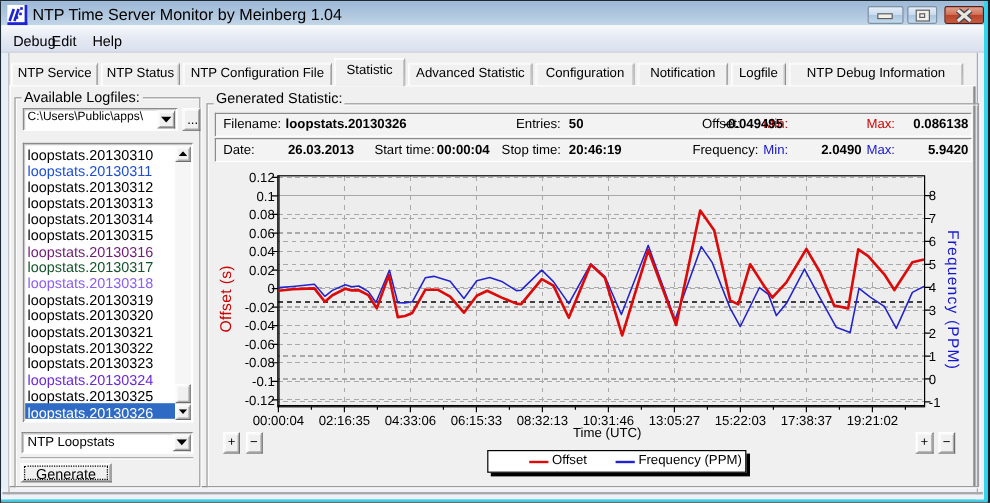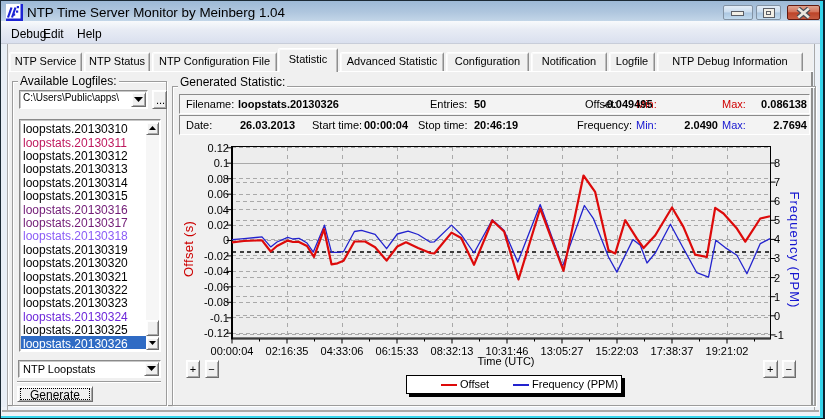--- a/index.html
+++ b/index.html
@@ -92,27 +92,27 @@
 <div class="a sunk" style="left:19px;top:90px;width:129px;height:19px;background:#fff;box-shadow:inset 1px 1px 0 #c7c7c7"></div>
 <div class="a" style="left:23px;top:92px;font-size:10px;line-height:11.5px;white-space:nowrap">C:\Users\Public\apps\</div>
 <div class="a btn3d" style="left:131px;top:92px;width:15px;height:15px"></div>
 <svg class="a" style="left:134px;top:97px" width="9" height="6">
     <path d="M0,0 h9 l-4.5,5 z" fill="#000"></path>
   </svg>
 <div class="a btn3d" style="left:152px;top:90px;width:15px;height:19px"></div>
 <div class="a t11" style="left:156px;top:95px">...</div>
 <div class="a sunk" style="left:19px;top:119px;width:142px;height:233px;background:#ffffff;box-shadow:inset 1px 1px 0 #c7c7c7"></div>
 <div class="a t12" style="left:23px;top:123.2px;color:#000">loopstats.20130310</div>
-<div class="a t12" style="left:23px;top:136.6px;color:#be185d">loopstats.20130311</div>
+<div class="a t12" style="left:23px;top:136.6px;color:#1d4ed8">loopstats.20130311</div>
 <div class="a t12" style="left:23px;top:150.0px;color:#000">loopstats.20130312</div>
 <div class="a t12" style="left:23px;top:163.4px;color:#000">loopstats.20130313</div>
 <div class="a t12" style="left:23px;top:176.8px;color:#000">loopstats.20130314</div>
 <div class="a t12" style="left:23px;top:190.2px;color:#000">loopstats.20130315</div>
 <div class="a t12" style="left:23px;top:203.6px;color:#701a75">loopstats.20130316</div>
-<div class="a t12" style="left:23px;top:217.0px;color:#701a75">loopstats.20130317</div>
+<div class="a t12" style="left:23px;top:217.0px;color:#14532d">loopstats.20130317</div>
 <div class="a t12" style="left:23px;top:230.4px;color:#8b5cf6">loopstats.20130318</div>
 <div class="a t12" style="left:23px;top:243.8px;color:#000">loopstats.20130319</div>
 <div class="a t12" style="left:23px;top:257.2px;color:#000">loopstats.20130320</div>
 <div class="a t12" style="left:23px;top:270.6px;color:#000">loopstats.20130321</div>
 <div class="a t12" style="left:23px;top:284.0px;color:#000">loopstats.20130322</div>
 <div class="a t12" style="left:23px;top:297.4px;color:#000">loopstats.20130323</div>
 <div class="a t12" style="left:23px;top:310.8px;color:#6d28d9">loopstats.20130324</div>
 <div class="a t12" style="left:23px;top:324.2px;color:#000">loopstats.20130325</div>
 <div class="a" style="left:21px;top:335.9px;width:125px;height:13.4px;background:#2f6bc4"></div>
 <div class="a t12" style="left:23px;top:337.6px;color:#fff">loopstats.20130326</div>
@@ -154,21 +154,21 @@
 <div class="a t11" style="left:186px;top:120px">Date:</div>
 <div class="a t11 b" style="left:240px;top:120px">26.03.2013</div>
 <div class="a t11" style="left:312px;top:120px">Start time:</div>
 <div class="a t11 b" style="left:364px;top:120px">00:00:04</div>
 <div class="a t11" style="left:418px;top:120px">Stop time:</div>
 <div class="a t11 b" style="left:474px;top:120px">20:46:19</div>
 <div class="a t11" style="left:577px;top:120px">Frequency:</div>
 <div class="a t11" style="left:636px;top:120px;color:#1515d0">Min:</div>
 <div class="a t11 b" style="left:598px;top:120px;width:120px;text-align:right">2.0490</div>
 <div class="a t11" style="left:722px;top:120px;color:#1515d0">Max:</div>
-<div class="a t11 b" style="left:687px;top:120px;width:120px;text-align:right">2.7694</div>
+<div class="a t11 b" style="left:687px;top:120px;width:120px;text-align:right">5.9420</div>
 <svg class="a" style="left:172px;top:138px" width="648" height="240" viewBox="172 138 648 240">
 <rect x="231.5" y="146.5" width="539" height="192.5" fill="#ededed"></rect>
 <path d="M232,147.8 H770 M232,163.2 H770 M232,178.7 H770 M232,194.2 H770 M232,209.6 H770 M232,225.1 H770 M232,240.5 H770 M232,255.9 H770 M232,271.4 H770 M232,286.9 H770 M232,302.3 H770 M232,317.8 H770 M232,333.2 H770" stroke="#a9a9a9" stroke-width="1" fill="none" stroke-dasharray="4 3" shape-rendering="crispEdges"></path>
 <path d="M232,163.0 H770 M232,182.1 H770 M232,201.2 H770 M232,220.3 H770 M232,239.4 H770 M232,258.5 H770 M232,277.6 H770 M232,296.7 H770 M232,315.8 H770 M232,334.9 H770" stroke="#a9a9a9" stroke-width="1" fill="none" stroke-dasharray="4 3" stroke-dashoffset="3" shape-rendering="crispEdges"></path>
 <path d="M287,147 V338 M342,147 V338 M397,147 V338 M452,147 V338 M507,147 V338 M562,147 V338 M617,147 V338 M672,147 V338 M727,147 V338" stroke="#a9a9a9" stroke-width="1" fill="none" stroke-dasharray="4 4" shape-rendering="crispEdges"></path>
 <path d="M232,251.5 H770" stroke="#3e3e3e" stroke-width="2" fill="none" stroke-dasharray="4 3.5" shape-rendering="crispEdges"></path>
 <rect x="231.5" y="146.5" width="539" height="192.5" fill="none" stroke="#000" stroke-width="1"></rect>
 <path d="M232.5,146.5 V339 M231.5,338 H770.5" stroke="#000" stroke-width="1" fill="none"></path>
 <path d="M226.5,147.8 H231.5 M226.5,163.2 H231.5 M226.5,178.7 H231.5 M226.5,194.2 H231.5 M226.5,209.6 H231.5 M226.5,225.1 H231.5 M226.5,240.5 H231.5 M226.5,255.9 H231.5 M226.5,271.4 H231.5 M226.5,286.9 H231.5 M226.5,302.3 H231.5 M226.5,317.8 H231.5 M226.5,333.2 H231.5 M770.5,163.0 H775.5 M770.5,182.1 H775.5 M770.5,201.2 H775.5 M770.5,220.3 H775.5 M770.5,239.4 H775.5 M770.5,258.5 H775.5 M770.5,277.6 H775.5 M770.5,296.7 H775.5 M770.5,315.8 H775.5 M770.5,334.9 H775.5 M232,339 V343.5 M287,339 V343.5 M342,339 V343.5 M397,339 V343.5 M452,339 V343.5 M507,339 V343.5 M562,339 V343.5 M617,339 V343.5 M672,339 V343.5 M727,339 V343.5 M259.5,339 V341.5 M314.5,339 V341.5 M369.5,339 V341.5 M424.5,339 V341.5 M479.5,339 V341.5 M534.5,339 V341.5 M589.5,339 V341.5 M644.5,339 V341.5 M699.5,339 V341.5 M754.5,339 V341.5" stroke="#000" stroke-width="1" fill="none"></path>
 <polyline points="232.0,239.7 244.0,238.7 256.0,237.5 262.0,236.9 270.7,246.9 277.0,242.0 287.7,237.3 293.0,239.0 299.0,238.3 307.0,243.0 313.3,252.1 324.5,225.2 331.5,252.3 337.5,252.4 343.6,251.5 354.4,231.5 361.5,230.3 375.1,234.3 386.6,248.7 397.3,234.0 408.1,231.2 418.1,234.5 430.3,242.2 434.3,241.8 451.5,225.1 461.2,234.7 474.0,253.0 492.3,219.8 504.1,230.4 517.8,262.1 540.2,204.5 562.5,266.4 584.4,205.5 593.4,218.6 608.5,257.0 616.9,272.1 632.9,239.6 640.3,245.3 647.0,263.0 655.3,253.0 670.4,224.2 681.7,245.3 696.8,272.7 708.5,277.1 715.8,240.3 725.2,247.6 736.9,255.3 746.9,273.7 760.3,243.6 770.0,238.6" fill="none" stroke="#2323ce" stroke-width="1.3" stroke-linejoin="round"></polyline>

